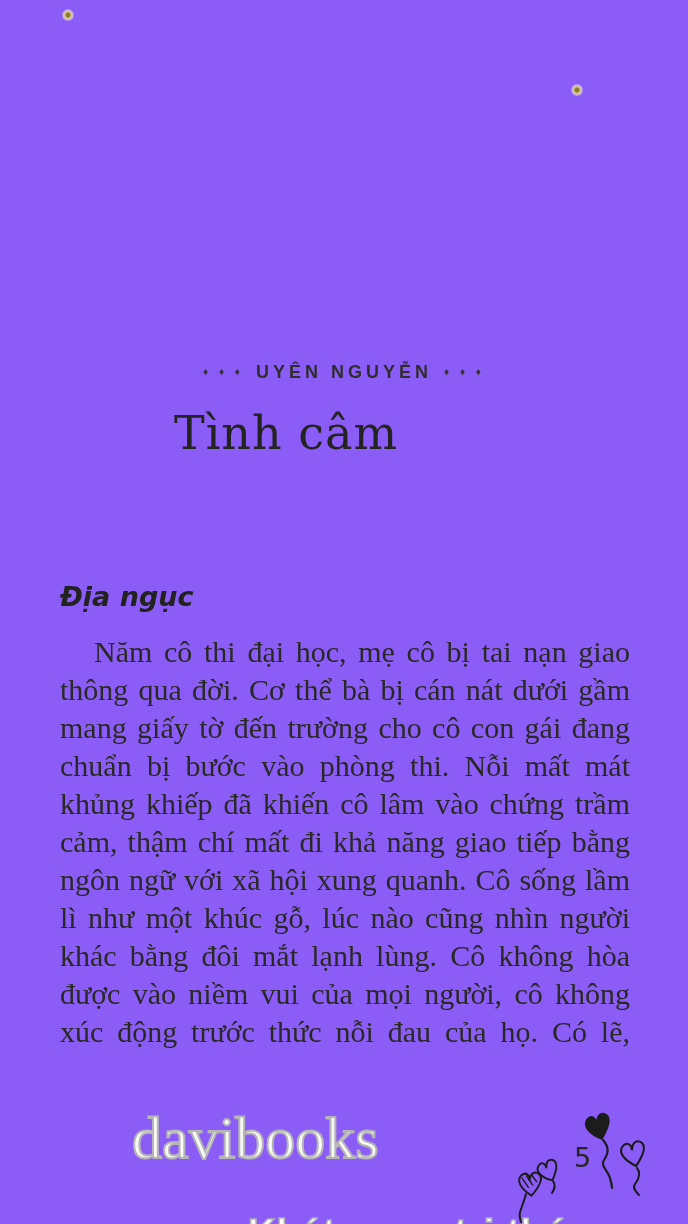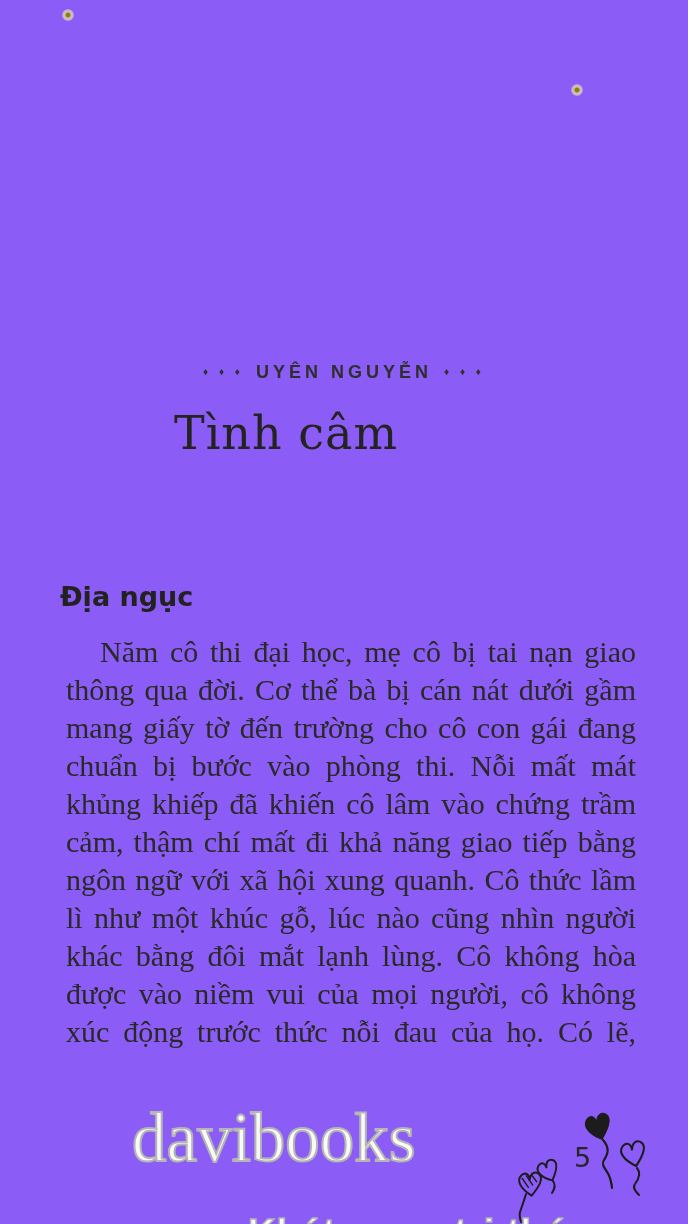--- a/index.html
+++ b/index.html
@@ -42,42 +42,43 @@
     font-family:"DejaVu Serif", serif;
     font-weight:normal;
     font-size:46px;
     letter-spacing:1px;
     color:#232321;
   }
   .section-heading{
     position:absolute;left:60px;top:581px;
     margin:0;
     font-family:"DejaVu Sans", sans-serif;
+    font-style:italic;
     font-weight:bold;
     font-size:27px;
     color:#222220;
   }
   .body-paragraph{
-    position:absolute;left:66px;top:633px;width:570px;
+    position:absolute;left:60px;top:633px;width:570px;
     font-size:30px;
     line-height:38px;
     color:#292927;
   }
   .body-line{
     text-align:justify;
     text-align-last:justify;
     white-space:nowrap;
     height:38px;
   }
   .body-line.indent{padding-left:34px;}
 
   .watermark-wordmark{
     position:absolute;left:132px;top:1088px;
     font-family:"Liberation Serif", serif;
-    font-size:69px;line-height:100px;
+    font-size:60px;line-height:100px;
     letter-spacing:0px;
     color:#f9f9f6;
     -webkit-text-stroke:2px #b5b5b5;
     white-space:nowrap;
   }
   .watermark-tagline{
     position:absolute;left:248px;top:1212px;
     font-family:"Liberation Sans", sans-serif;
     font-weight:bold;
     font-size:38px;line-height:42px;
@@ -112,21 +113,21 @@
 
   <h2 class="section-heading">Địa ngục</h2>
 
   <div class="body-paragraph">
     <div class="body-line indent">Năm cô thi đại học, mẹ cô bị tai nạn giao</div>
     <div class="body-line">thông qua đời. Cơ thể bà bị cán nát dưới gầm</div>
     <div class="body-line">mang giấy tờ đến trường cho cô con gái đang</div>
     <div class="body-line">chuẩn bị bước vào phòng thi. Nỗi mất mát</div>
     <div class="body-line">khủng khiếp đã khiến cô lâm vào chứng trầm</div>
     <div class="body-line">cảm, thậm chí mất đi khả năng giao tiếp bằng</div>
-    <div class="body-line">ngôn ngữ với xã hội xung quanh. Cô thức lầm</div>
+    <div class="body-line">ngôn ngữ với xã hội xung quanh. Cô sống lầm</div>
     <div class="body-line">lì như một khúc gỗ, lúc nào cũng nhìn người</div>
     <div class="body-line">khác bằng đôi mắt lạnh lùng. Cô không hòa</div>
     <div class="body-line">được vào niềm vui của mọi người, cô không</div>
     <div class="body-line">xúc động trước thức nỗi đau của họ. Có lẽ,</div>
   </div>
 
   <div class="watermark-wordmark">davibooks</div>
   <div class="watermark-tagline">Khát vọng tri thức</div>
 
   <div class="page-number">5</div>

